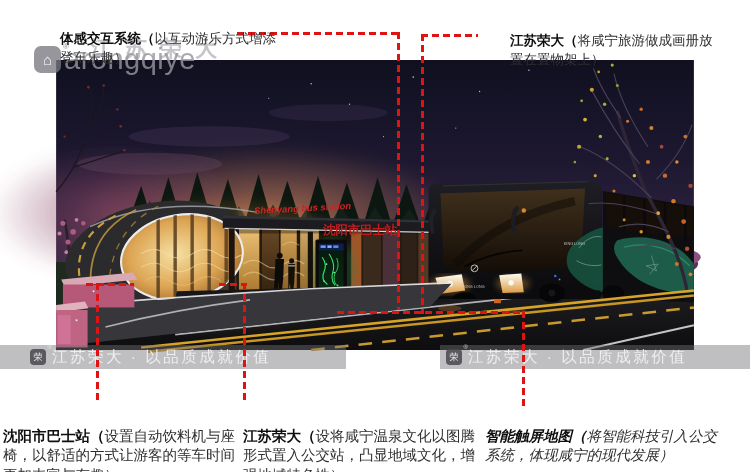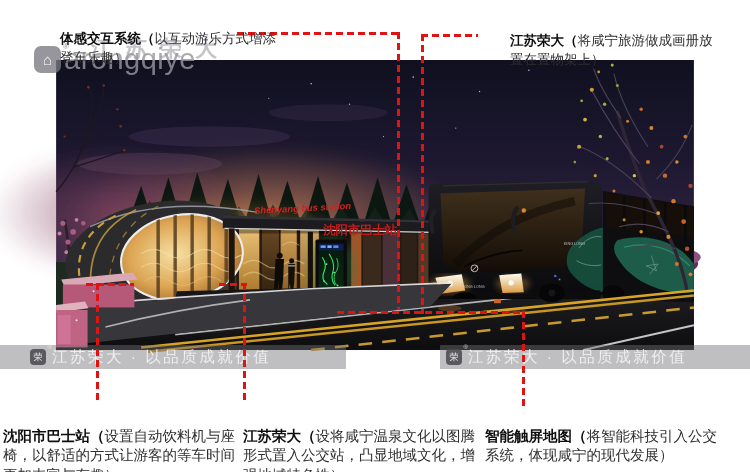--- a/index.html
+++ b/index.html
@@ -437,18 +437,18 @@
   <div class="callout bottom" style="left:3px;top:407px;width:238px;">
     <span class="head">沈阳市巴士站（</span><span>设置自动饮料机与座
 椅，以舒适的方式让游客的等车时间
 更加丰富与有趣）</span>
   </div>
   <div class="callout bottom" style="left:243px;top:407px;width:238px;">
     <span class="head">江苏荣大（</span><span>设将咸宁温泉文化以图腾
 形式置入公交站，凸显地域文化，增
 强地域特色性）</span>
   </div>
-  <div class="callout bottom" style="left:485px;top:407px;width:238px;">
+  <div class="callout bottom" style="left:485px;top:407px;width:238px;font-style:italic;">
     <span class="head">智能触屏地图（</span><span>将智能科技引入公交
 系统，体现咸宁的现代发展）</span>
   </div>
 
 </div>
 
 </body></html>

